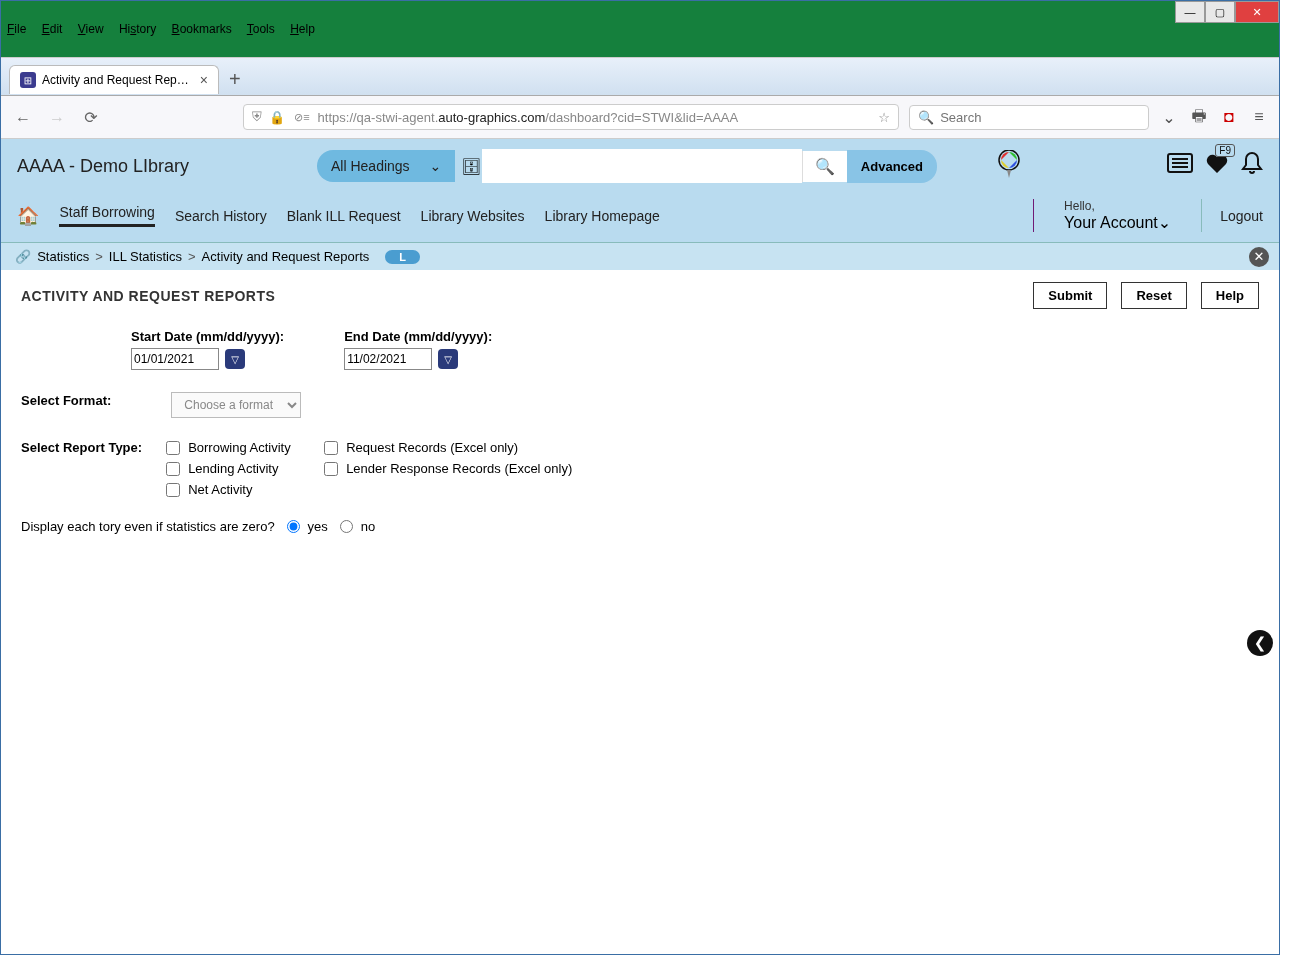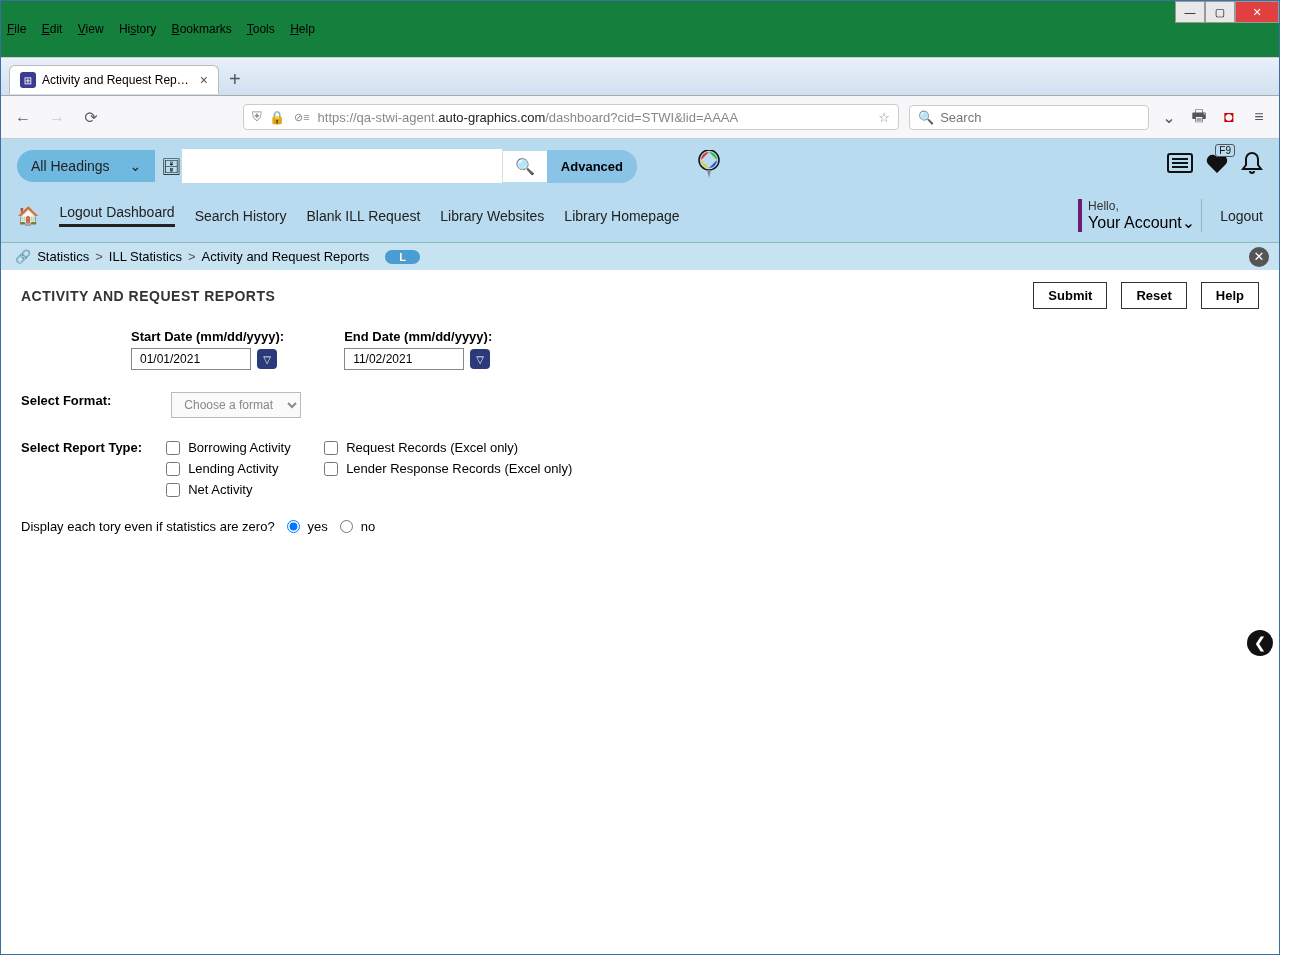--- a/index.html
+++ b/index.html
@@ -47,21 +47,21 @@
 .header-icons { margin-left: auto; display: flex; align-items: center; gap: 12px; }
 .header-icons .ico { font-size: 22px; color: #111; position: relative; }
 .f9-badge { position: absolute; top: -8px; right: -6px; background: #b9dbef; border: 1px solid #555; font-size: 10px; padding: 0 3px; border-radius: 3px; }
 
 
 .app-nav { display: flex; align-items: center; padding: 6px 16px 10px 16px; gap: 20px; font-size: 14px; }
 .app-nav .home-ico { font-size: 18px; }
 .app-nav a { color: #222; text-decoration: none; cursor: pointer; }
 .app-nav .active { border-bottom: 3px solid #222; padding-bottom: 4px; font-weight: 500; }
 .acct-area { margin-left: auto; display: flex; align-items: center; gap: 18px; }
-.acct-block { border-left: 4px solid #701a75; border-right: 1px solid #8bb; padding: 0 6px; }
+.acct-block { border-left: 1px solid #701a75; border-right: 1px solid #8bb; padding: 0 30px; }
 .hello { font-size: 12px; color: #333; }
 .acct-name { font-size: 16px; }
 
 
 .breadcrumb { background: #c7e3f2; padding: 6px 14px; display: flex; align-items: center; gap: 6px; font-size: 13px; position: relative; }
 .breadcrumb .sep { color: #555; }
 .lock-badge { background: #4a9dd0; color: #fff; border-radius: 10px; padding: 1px 14px; font-size: 11px; margin-left: 10px; font-weight: bold; }
 .bc-close { position: absolute; right: 10px; width: 20px; height: 20px; background: #555; color: #fff; border-radius: 50%; display: flex; align-items: center; justify-content: center; font-size: 13px; cursor: pointer; }
 
 
@@ -69,21 +69,21 @@
 .content-head { display: flex; align-items: center; margin-bottom: 20px; }
 .page-title { font-size: 14px; font-weight: bold; color: #333; letter-spacing: 0.5px; }
 .btn-row { margin-left: auto; display: flex; gap: 14px; padding-left: 12px; }
 .btn { border: 1px solid #333; background: #fff; padding: 5px 14px; font-size: 13px; font-weight: bold; cursor: pointer; }
 
 .form-section { margin-bottom: 22px; }
 .section-label { font-weight: bold; font-size: 13px; margin-bottom: 10px; }
 .date-row { display: flex; gap: 60px; margin-left: 110px; }
 .date-col label { font-weight: bold; font-size: 13px; display: block; margin-bottom: 4px; }
 .date-input-wrap { display: flex; align-items: center; gap: 6px; }
-.date-input-wrap input { border: 1px solid #888; padding: 3px 8px; width: 120px; font-size: 12px; }
+.date-input-wrap input { border: 1px solid #888; padding: 3px 2px; width: 88px; font-size: 12px; }
 .cal-btn { width: 20px; height: 20px; background: #2a3a7a; border-radius: 4px; display: flex; align-items: center; justify-content: center; color: #fff; font-size: 10px; cursor: pointer; }
 
 .format-row { display: flex; align-items: center; gap: 60px; }
 .format-row select { border: 1px solid #bbb; padding: 4px 8px; color: #888; font-size: 12px; width: 130px; background: #fafafa; }
 
 .report-type-row { display: flex; align-items: flex-start; gap: 24px; }
 .checkbox-grid { display: grid; grid-template-columns: 150px 260px; gap: 6px 8px; }
 .cb-item { display: flex; align-items: center; gap: 8px; font-size: 13px; }
 .cb-item input { width: 14px; height: 14px; }
 
@@ -143,20 +143,21 @@
       <input placeholder="Search" style="">
     </div>
     <div class="toolbar-icon">⌄</div>
     <div class="toolbar-icon">🖶</div>
     <div class="toolbar-icon" style="color:#c00">◘</div>
     <div class="toolbar-icon">≡</div>
   </div>
 
   <div class="app-wrap">
     <div class="app-header">
+      <div class="lib-name">AAAA - Demo LIbrary</div>
       <div class="search-module">
         <div class="heading-dd">
           <span>All Headings</span>
           <span>⌄</span>
         </div>
         <span class="db-icon">🗄</span>
         <input class="search-input-main" style="">
         <div class="search-btn-main">
           <span>🔍</span>
         </div>
@@ -190,21 +191,21 @@
         <div class="ico">
           <svg width="22" height="24" viewBox="0 0 22 24">
               <path d="M11 2 A6 6 0 0 1 17 8 V14 L20 18 H2 L5 14 V8 A6 6 0 0 1 11 2 Z M9 20 A2 2 0 0 0 13 20" fill="none" stroke="#111" stroke-width="2"></path>
             </svg>
         </div>
       </div>
     </div>
 
     <div class="app-nav">
       <span class="home-ico">🏠</span>
-      <a class="active">Logout Dashboard</a>
+      <a class="active">Staff Borrowing</a>
       <a>Search History</a>
       <a>Blank ILL Request</a>
       <a>Library Websites</a>
       <a>Library Homepage</a>
       <div class="acct-area">
         <div class="acct-block">
           <div class="hello">Hello,</div>
           <div class="acct-name"><span>Your Account</span><span>⌄</span></div>
         </div>
         <a>Logout</a>

